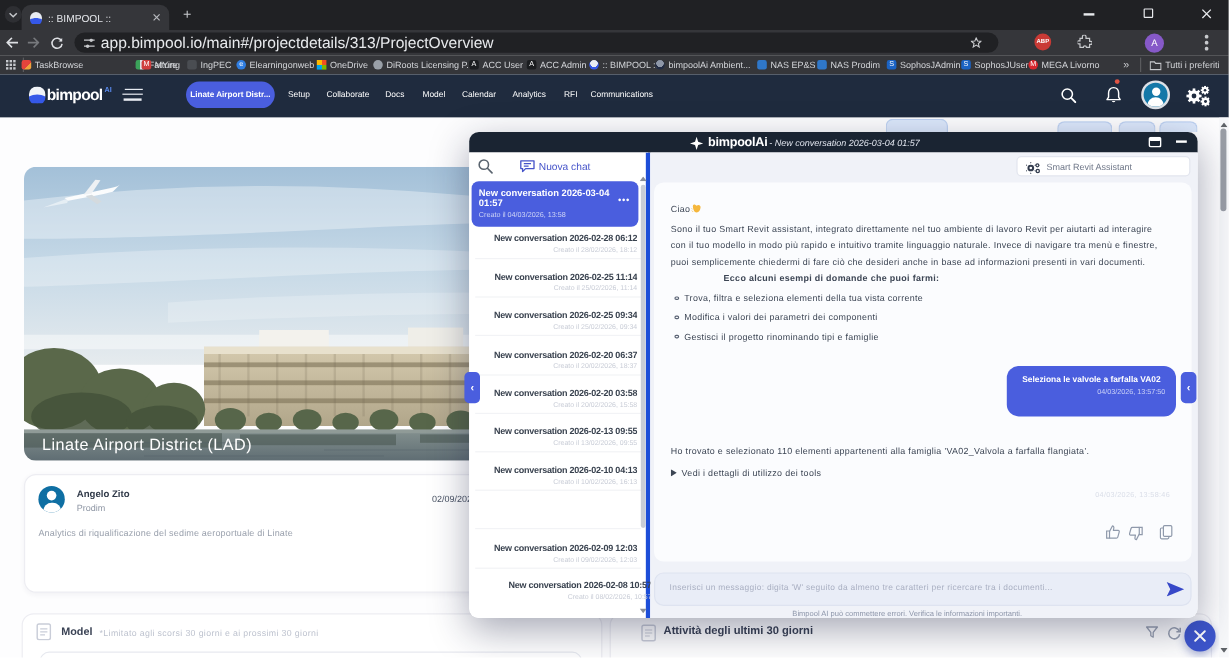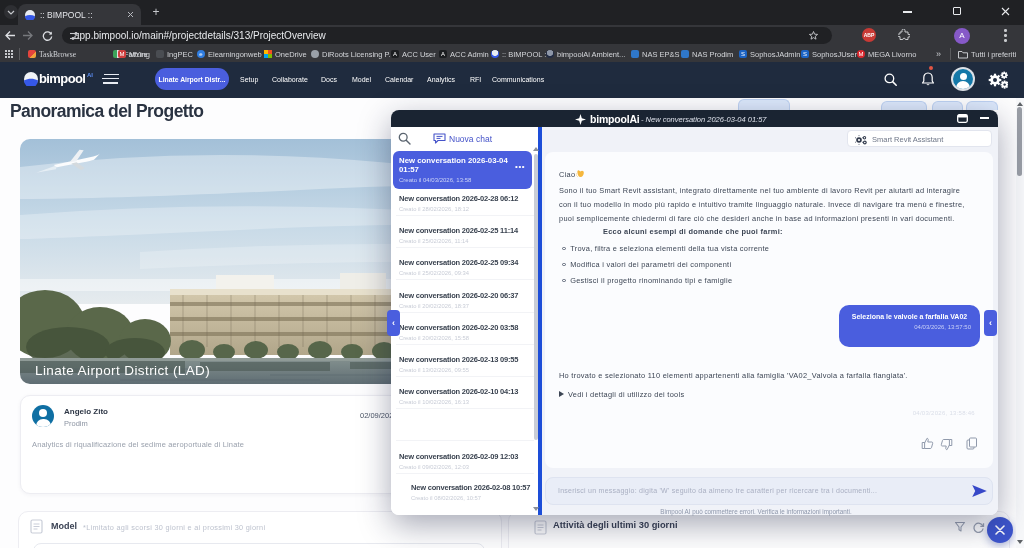--- a/index.html
+++ b/index.html
@@ -18,21 +18,21 @@
   h1 { position:absolute; left:10px; top:3px; font-size:17.5px; color:#2a3342; font-weight:bold; letter-spacing:-0.55px; }
   #imgcard { left:20px; top:41px; width:740px; height:245px; border-radius:10px; overflow:hidden; }
   #angelo { left:20px; top:297px; width:730px; height:99px; background:#fff; border:1px solid #ededf2; border-radius:10px; box-shadow:0 1px 4px rgba(30,40,70,.05); }
   #eventi { left:18px; top:413px; width:484px; height:140px; background:#fff; border:1px solid #ededf2; border-radius:10px; }
   #attivita { left:508px; top:413px; width:502px; height:140px; background:#fff; border:1px solid #ededf2; border-radius:10px; }
   #pgsb { left:1016px; top:0px; width:8px; height:450px; background:#f7f8fa; }
   #chat { left:391px; top:110px; width:607px; height:405px; background:#fff; border-radius:8px; box-shadow:0 10px 32px rgba(20,25,60,.38); }
   #chathead { left:0; top:0; width:607px; height:17px; background:#1a2432; border-radius:8px 8px 0 0; color:#fff; }
   #sidebar { left:0; top:17px; width:151px; height:388px; background:#fff; border-right:4px solid #1d4ed8; border-radius:0 0 0 8px; }
   #chatcol { left:151px; top:17px; width:456px; height:388px; background:#f0f2f8; border-radius:0 0 8px 0; }
-  .citem { position:absolute; left:8px; width:132px; white-space:nowrap; overflow:hidden; }
+  .citem { position:absolute; left:8px; width:132px; white-space:nowrap; overflow:hidden;text-align:right; }
   .ct { font-size:7.5px; font-weight:bold; color:#39424f; letter-spacing:-0.2px; }
   .cd { font-size:5.8px; color:#c8ccd6; }
   .sep { position:absolute; left:5px; width:138px; border-top:1px solid #f2f3f6; }
   #msgcard { left:3px; top:25px; width:448px; height:316px; background:#fbfcfe; border-radius:8px; }
   .mtxt { font-size:7.4px; color:#3c4554; position:absolute; white-space:nowrap; letter-spacing:0.28px; }
   #bubble { position:absolute; right:13px; top:153px; width:141px; height:42px; background:#4a5ede; border-radius:10px; color:#fff; }
   #inputbox { left:3px; top:350px; width:448px; height:28px; background:#e9edf7; border:1px solid #dee3f0; border-radius:8px; }
   .handle { position:absolute; width:13px; height:26px; background:#4a5ede; color:#fff; font-size:9px; font-weight:bold; display:flex; align-items:center; justify-content:center; border-radius:4px; }
 </style></head>
 <body>
@@ -74,21 +74,21 @@
   <div class="abs" style="left:62px;top:27px;"></div>
   <div class="abs" style="left:62px;top:2px;width:770px;height:17px;background:#202124;border-radius:9px;color:#e8eaed;font-size:7.2px;line-height:17px;">
     <svg style="position:absolute;left:8px;top:4.5px;" width="9" height="8" viewBox="0 0 9 8">
         <g stroke="#c8cacd" stroke-width="1.1">
           <line x1="0" y1="1.5" x2="9" y2="1.5"></line>
           <line x1="0" y1="6.5" x2="9" y2="6.5"></line>
         </g>
         <circle cx="6" cy="1.5" r="1.4" fill="#c8cacd"></circle>
         <circle cx="3" cy="6.5" r="1.4" fill="#c8cacd"></circle>
       </svg>
-    <span style="margin-left:12px;font-size:10px;">app.bimpool.io/main#/projectdetails/313/ProjectOverview</span>
+    <span style="margin-left:22px;font-size:13px;">app.bimpool.io/main#/projectdetails/313/ProjectOverview</span>
     <svg style="position:absolute;right:14px;top:4px;" width="9" height="9" viewBox="0 0 9 9">
         <path d="M4.5 0.5 L5.6 3.2 L8.6 3.4 L6.3 5.3 L7 8.2 L4.5 6.6 L2 8.2 L2.7 5.3 L0.4 3.4 L3.4 3.2 Z" fill="none" stroke="#c8cacd" stroke-width="0.9"></path>
       </svg>
   </div>
   <div class="abs" style="left:862px;top:3px;width:14px;height:14px;border-radius:50%;background:#c93a35;color:#fff;font-size:5px;font-weight:bold;text-align:center;line-height:14px;">ABP</div>
   <svg class="abs" style="left:898px;top:4px;" width="12" height="12" viewBox="0 0 12 12">
       <path d="M4 1.5 L4 3 L2 3 L2 5 L0.8 5 A1.3 1.3 0 0 0 0.8 7.6 L2 7.6 L2 10.5 L4.8 10.5 A1.3 1.3 0 0 1 7.4 10.5 L10 10.5 L10 8 L11 8 A1.3 1.3 0 0 0 11 5.4 L10 5.4 L10 3 L7 3 L7 1.5 A1.4 1.4 0 0 0 4 1.5Z" fill="none" stroke="#c8cacd" stroke-width="1"></path>
     </svg>
   <div class="abs" style="left:954px;top:2.5px;width:16px;height:16px;border-radius:50%;background:#8659c8;color:#fff;font-size:8px;text-align:center;line-height:16px;">A</div>
   <div class="abs" style="left:1004px;top:4px;width:2.5px;height:2.5px;border-radius:50%;background:#c8cacd;box-shadow:0 5px #c8cacd, 0 10px #c8cacd;"></div>
@@ -100,21 +100,21 @@
       <i style="background:#c6c8cc;"></i>
       <i style="background:#c6c8cc;"></i>
       <i style="background:#c6c8cc;"></i>
       <i style="background:#c6c8cc;"></i>
       <i style="background:#c6c8cc;"></i>
       <i style="background:#c6c8cc;"></i>
       <i style="background:#c6c8cc;"></i>
       <i style="background:#c6c8cc;"></i>
   </div>
   <div class="abs" style="left:19px;top:2px;height:12px;border-left:1px solid #5a5b5e;"></div>
-  <span class="bm abs" style="left:28px;font-family:Liberation Serif, serif;"><span class="fi" style="background:linear-gradient(135deg,#e5443c 60%,#f0a23c 60%);"></span>TaskBrowse</span>
+  <span class="bm abs" style="left:18px;"><span class="fi" style="background:linear-gradient(135deg,#e5443c 60%,#f0a23c 60%);"></span>TaskBrowse</span>
   <span class="bm abs" style="left:77px;padding-left:36px;"><span class="fi" style="background:linear-gradient(90deg,#3ba35a 50%,#e0e3e8 50%);"></span>Fatture</span>
   <span class="bm abs" style="left:118px;"><span class="fi" style="background:#d03f3f;color:#fff;font-size:6px;text-align:center;line-height:8px;">M</span>MYing</span>
   <span class="bm abs" style="left:156px;"><span class="fi" style="background:#4a4d52;"></span>IngPEC</span>
   <span class="bm abs" style="left:197px;"><span class="fi" style="background:#2f7de1;border-radius:50%;color:#fff;font-size:6px;text-align:center;line-height:8px;">e</span>Elearningonweb</span>
   <span class="bm abs" style="left:264px;"><span class="fi" style="background:conic-gradient(#f25022 0 25%, #7fba00 0 50%, #00a4ef 0 75%, #ffb900 0);border-radius:0;"></span>OneDrive</span>
   <span class="bm abs" style="left:311px;"><span class="fi" style="background:#9aa0a8;border-radius:50%;"></span>DiRoots Licensing P...</span>
   <span class="bm abs" style="left:391px;"><span class="fi" style="background:#1b1d20;color:#fff;font-size:6px;text-align:center;line-height:8px;">A</span>ACC User</span>
   <span class="bm abs" style="left:439px;"><span class="fi" style="background:#1b1d20;color:#fff;font-size:6px;text-align:center;line-height:8px;">A</span>ACC Admin</span>
   <span class="bm abs" style="left:491px;"><span class="fi" style="background:radial-gradient(circle at 50% 35%, #e8ecf2 0 45%, #3558e8 50%);border-radius:50%;"></span>:: BIMPOOL ::</span>
   <span class="bm abs" style="left:546px;"><span class="fi" style="background:radial-gradient(circle at 50% 35%, #8e97a8 0 45%, #222c44 50%);border-radius:50%;"></span>bimpoolAi Ambient...</span>
@@ -188,21 +188,20 @@
           <rect x="-0.9" y="-4.1" width="1.8" height="8.2" transform="rotate(90)"></rect>
           <rect x="-0.9" y="-4.1" width="1.8" height="8.2" transform="rotate(135)"></rect>
           <circle r="3"></circle>
         </g>
         <circle cx="16.6" cy="13.6" r="1.2" fill="#1f2b3e"></circle>
       </g>
     </svg>
 </div>
 
 <div id="page" class="abs">
-  <h1>Panoramica del Progetto</h1>
   <div class="abs" style="left:738px;top:1px;width:52px;height:11px;background:#dce8fb;border:1px solid #bed2f2;border-bottom:none;border-radius:6px 6px 0 0;"></div>
   <div class="abs" style="left:881px;top:3px;width:46px;height:9px;background:#dce8fb;border:1px solid #bed2f2;border-bottom:none;border-radius:6px 6px 0 0;"></div>
   <div class="abs" style="left:932px;top:3px;width:31px;height:9px;background:#dce8fb;border:1px solid #bed2f2;border-bottom:none;border-radius:6px 6px 0 0;"></div>
   <div class="abs" style="left:966px;top:3px;width:32px;height:9px;background:#dce8fb;border:1px solid #bed2f2;border-bottom:none;border-radius:6px 6px 0 0;"></div>
   <div id="imgcard" class="abs">
     <svg width="740" height="245" viewBox="0 0 740 245" preserveAspectRatio="none">
       <defs>
         <linearGradient id="sky" x1="0" y1="0" x2="0" y2="1">
           <stop offset="0" stop-color="#a3c0d8"></stop>
             <stop offset=".5" stop-color="#c6d9e7"></stop>

